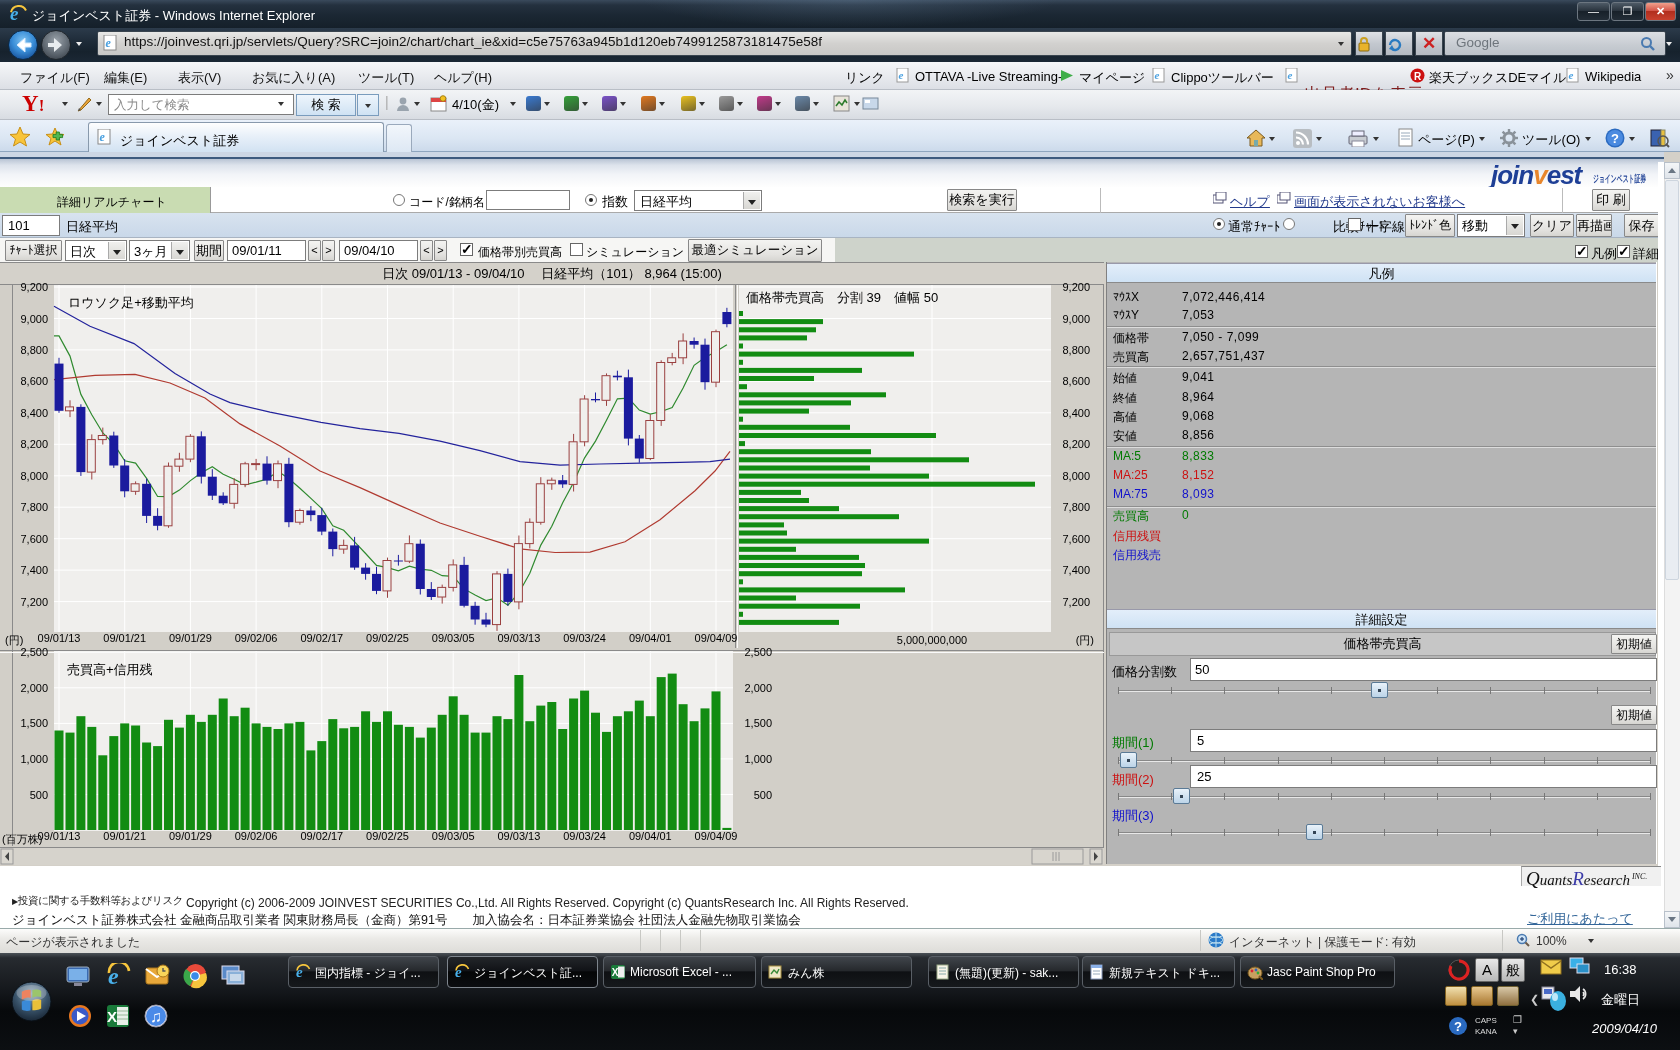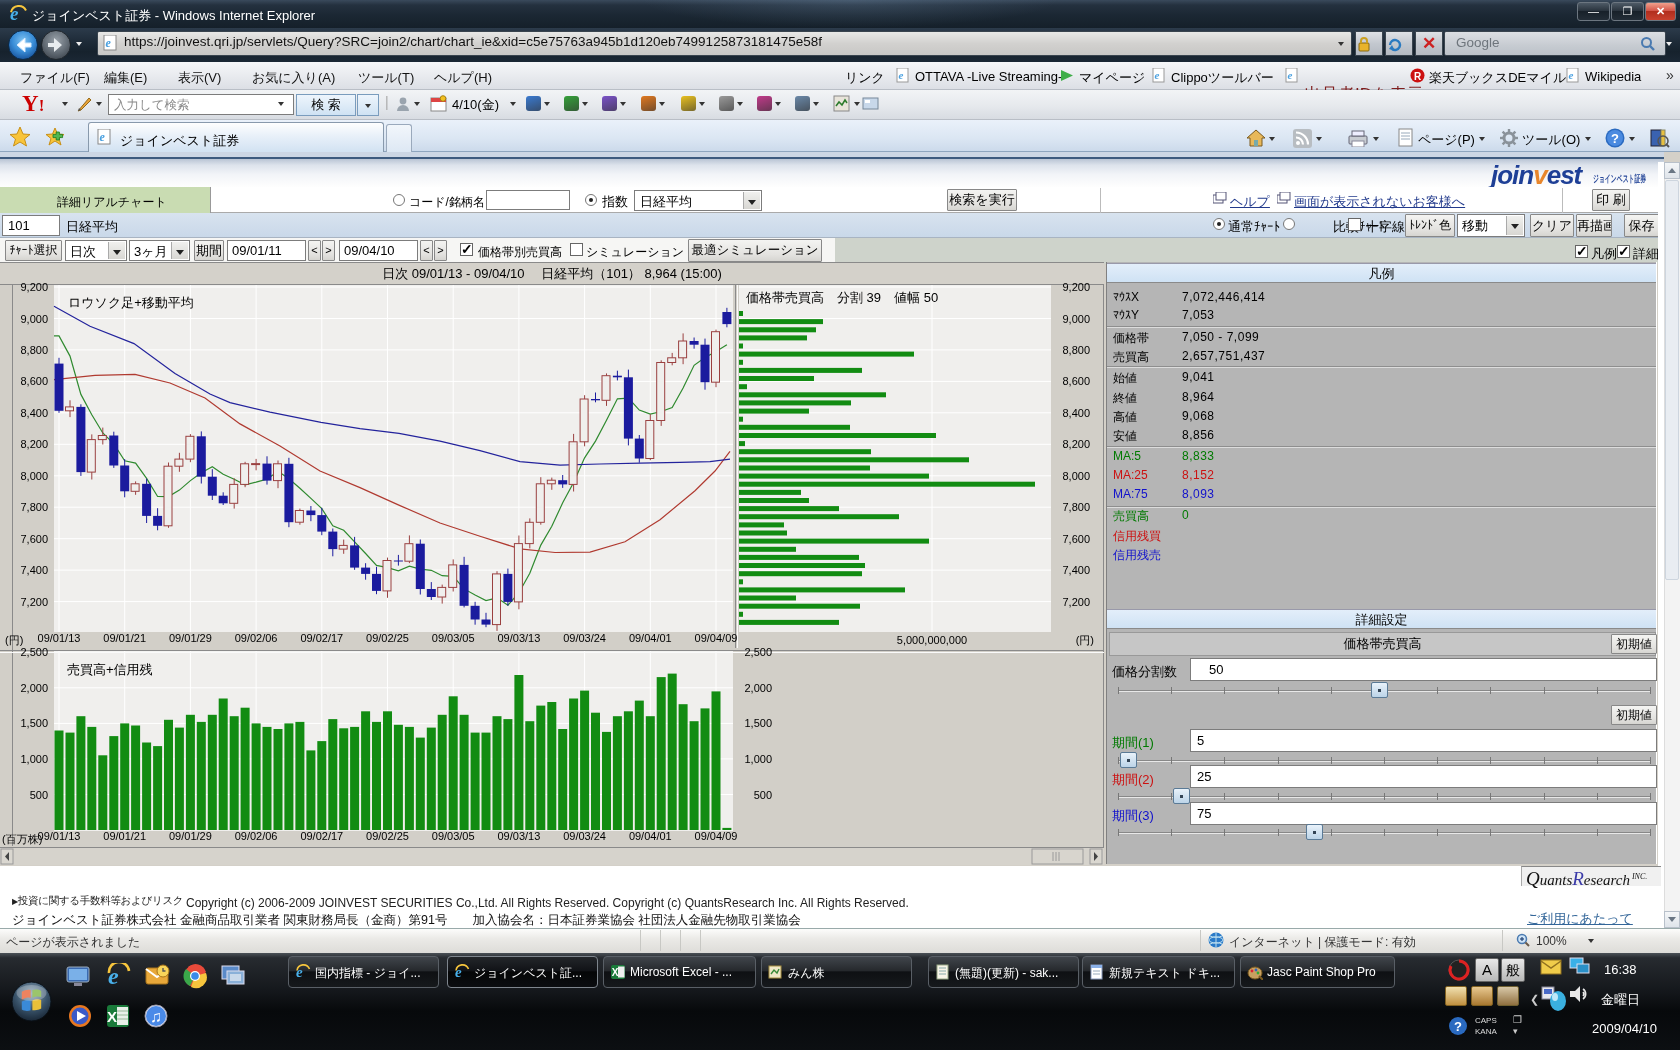--- a/index.html
+++ b/index.html
@@ -758,21 +758,21 @@
     <div class="tx" style="left:1113px;top:528px;color:#cc1111">信用残買</div>
     <div class="tx" style="left:1113px;top:547px;color:#1111cc">信用残売</div>
     <div class="gsep ab" style="left:1107px;top:325.5px"></div>
     <div class="gsep ab" style="left:1107px;top:366px"></div>
     <div class="gsep ab" style="left:1107px;top:445.5px"></div>
     <div class="gsep ab" style="left:1107px;top:505.5px"></div>
     <div class="phead ab" style="left:1107px;top:609px">詳細設定</div>
     <div class="subhead ab" style="left:1109px;top:632px;width:547px">価格帯売買高</div>
     <div class="btn3" style="left:1611px;top:634px;width:46px;height:20px;line-height:18px;font-size:12px">初期値</div>
     <div class="tx" style="left:1112px;top:663px;font-size:13px;color:#000;">価格分割数</div>
-    <div class="inp" style="left:1190px;top:658px;width:467px;height:23px;line-height:21px;padding-left:18px;font-size:13px">50</div>
+    <div class="inp" style="left:1190px;top:658px;width:467px;height:23px;line-height:21px;padding-left:4px;font-size:13px">50</div>
     <div class="slider ab" style="left:1118px;top:690px;width:532px"></div>
     <div class="stick ab" style="left:1118.0px;top:687px"></div>
     <div class="stick ab" style="left:1171.2px;top:687px"></div>
     <div class="stick ab" style="left:1224.4px;top:687px"></div>
     <div class="stick ab" style="left:1277.6px;top:687px"></div>
     <div class="stick ab" style="left:1330.8px;top:687px"></div>
     <div class="stick ab" style="left:1384.0px;top:687px"></div>
     <div class="stick ab" style="left:1437.2px;top:687px"></div>
     <div class="stick ab" style="left:1490.4px;top:687px"></div>
     <div class="stick ab" style="left:1543.6px;top:687px"></div>
@@ -804,21 +804,20 @@
     <div class="stick ab" style="left:1277.6px;top:793px"></div>
     <div class="stick ab" style="left:1330.8px;top:793px"></div>
     <div class="stick ab" style="left:1384.0px;top:793px"></div>
     <div class="stick ab" style="left:1437.2px;top:793px"></div>
     <div class="stick ab" style="left:1490.4px;top:793px"></div>
     <div class="stick ab" style="left:1543.6px;top:793px"></div>
     <div class="stick ab" style="left:1596.8px;top:793px"></div>
     <div class="stick ab" style="left:1650.0px;top:793px"></div>
     <div class="shandle ab" style="left:1173px;top:788px"></div>
     <div class="tx" style="left:1112px;top:807px;font-size:13px;color:#1111cc;">期間(3)</div>
-    <div class="inp" style="left:1190px;top:802px;width:467px;height:23px;line-height:21px;padding-left:6px;font-size:13px">75</div>
     <div class="slider ab" style="left:1118px;top:832px;width:532px"></div>
     <div class="stick ab" style="left:1118.0px;top:829px"></div>
     <div class="stick ab" style="left:1171.2px;top:829px"></div>
     <div class="stick ab" style="left:1224.4px;top:829px"></div>
     <div class="stick ab" style="left:1277.6px;top:829px"></div>
     <div class="stick ab" style="left:1330.8px;top:829px"></div>
     <div class="stick ab" style="left:1384.0px;top:829px"></div>
     <div class="stick ab" style="left:1437.2px;top:829px"></div>
     <div class="stick ab" style="left:1490.4px;top:829px"></div>
     <div class="stick ab" style="left:1543.6px;top:829px"></div>
@@ -1023,13 +1022,13 @@
     <svg class="ab" style="left:1448px;top:1016px" width="20" height="20">
       <circle cx="10" cy="10" r="9" fill="#2a6ac0"></circle>
       <text x="10" y="15" text-anchor="middle" font-size="13" font-weight="bold" fill="#fff">?</text>
     </svg>
     <div class="tx" style="left:1475px;top:1016px;font-size:8px;color:#ddd;">CAPS</div>
     <div class="tx" style="left:1475px;top:1027px;font-size:8px;color:#ddd;">KANA</div>
     <div class="tx" style="left:1513px;top:1014px;font-size:10px;color:#ccc;">❐</div>
     <div class="tx" style="left:1513px;top:1026px;font-size:9px;color:#ccc;">▾</div>
     <div class="tx" style="left:1604px;top:962px;font-size:13px;color:#fff;">16:38</div>
     <div class="tx" style="left:1601px;top:991px;font-size:13px;color:#fff;">金曜日</div>
-    <div class="tx" style="left:1592px;top:1021px;font-size:13px;color:#fff;">2009/04/10</div>
+    <div class="tx" style="left:1592px;top:1021px;font-size:13px;color:#fff;font-style:italic;">2009/04/10</div>
   </div>
 </body></html>

